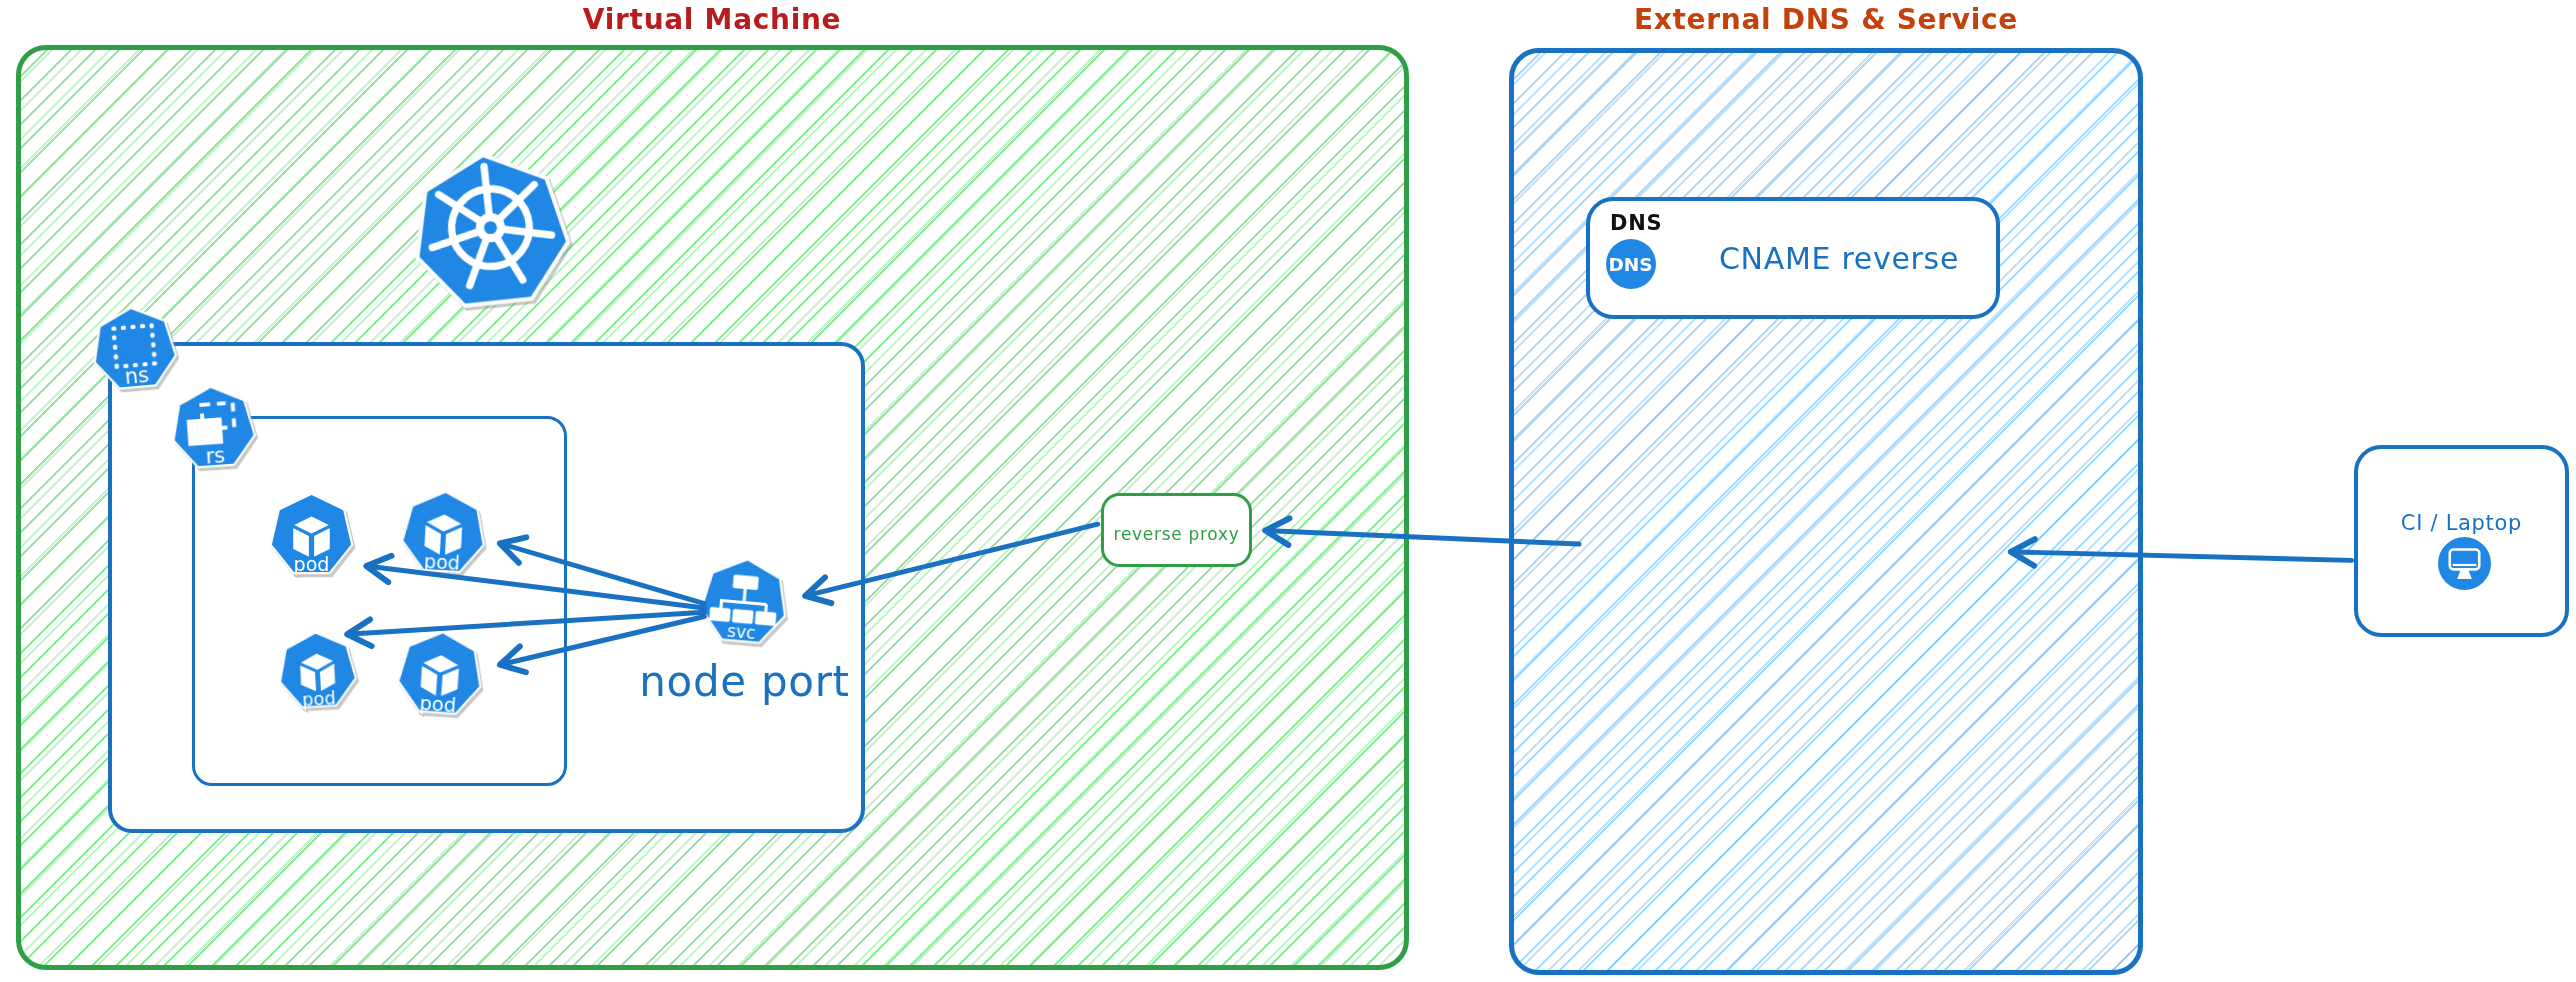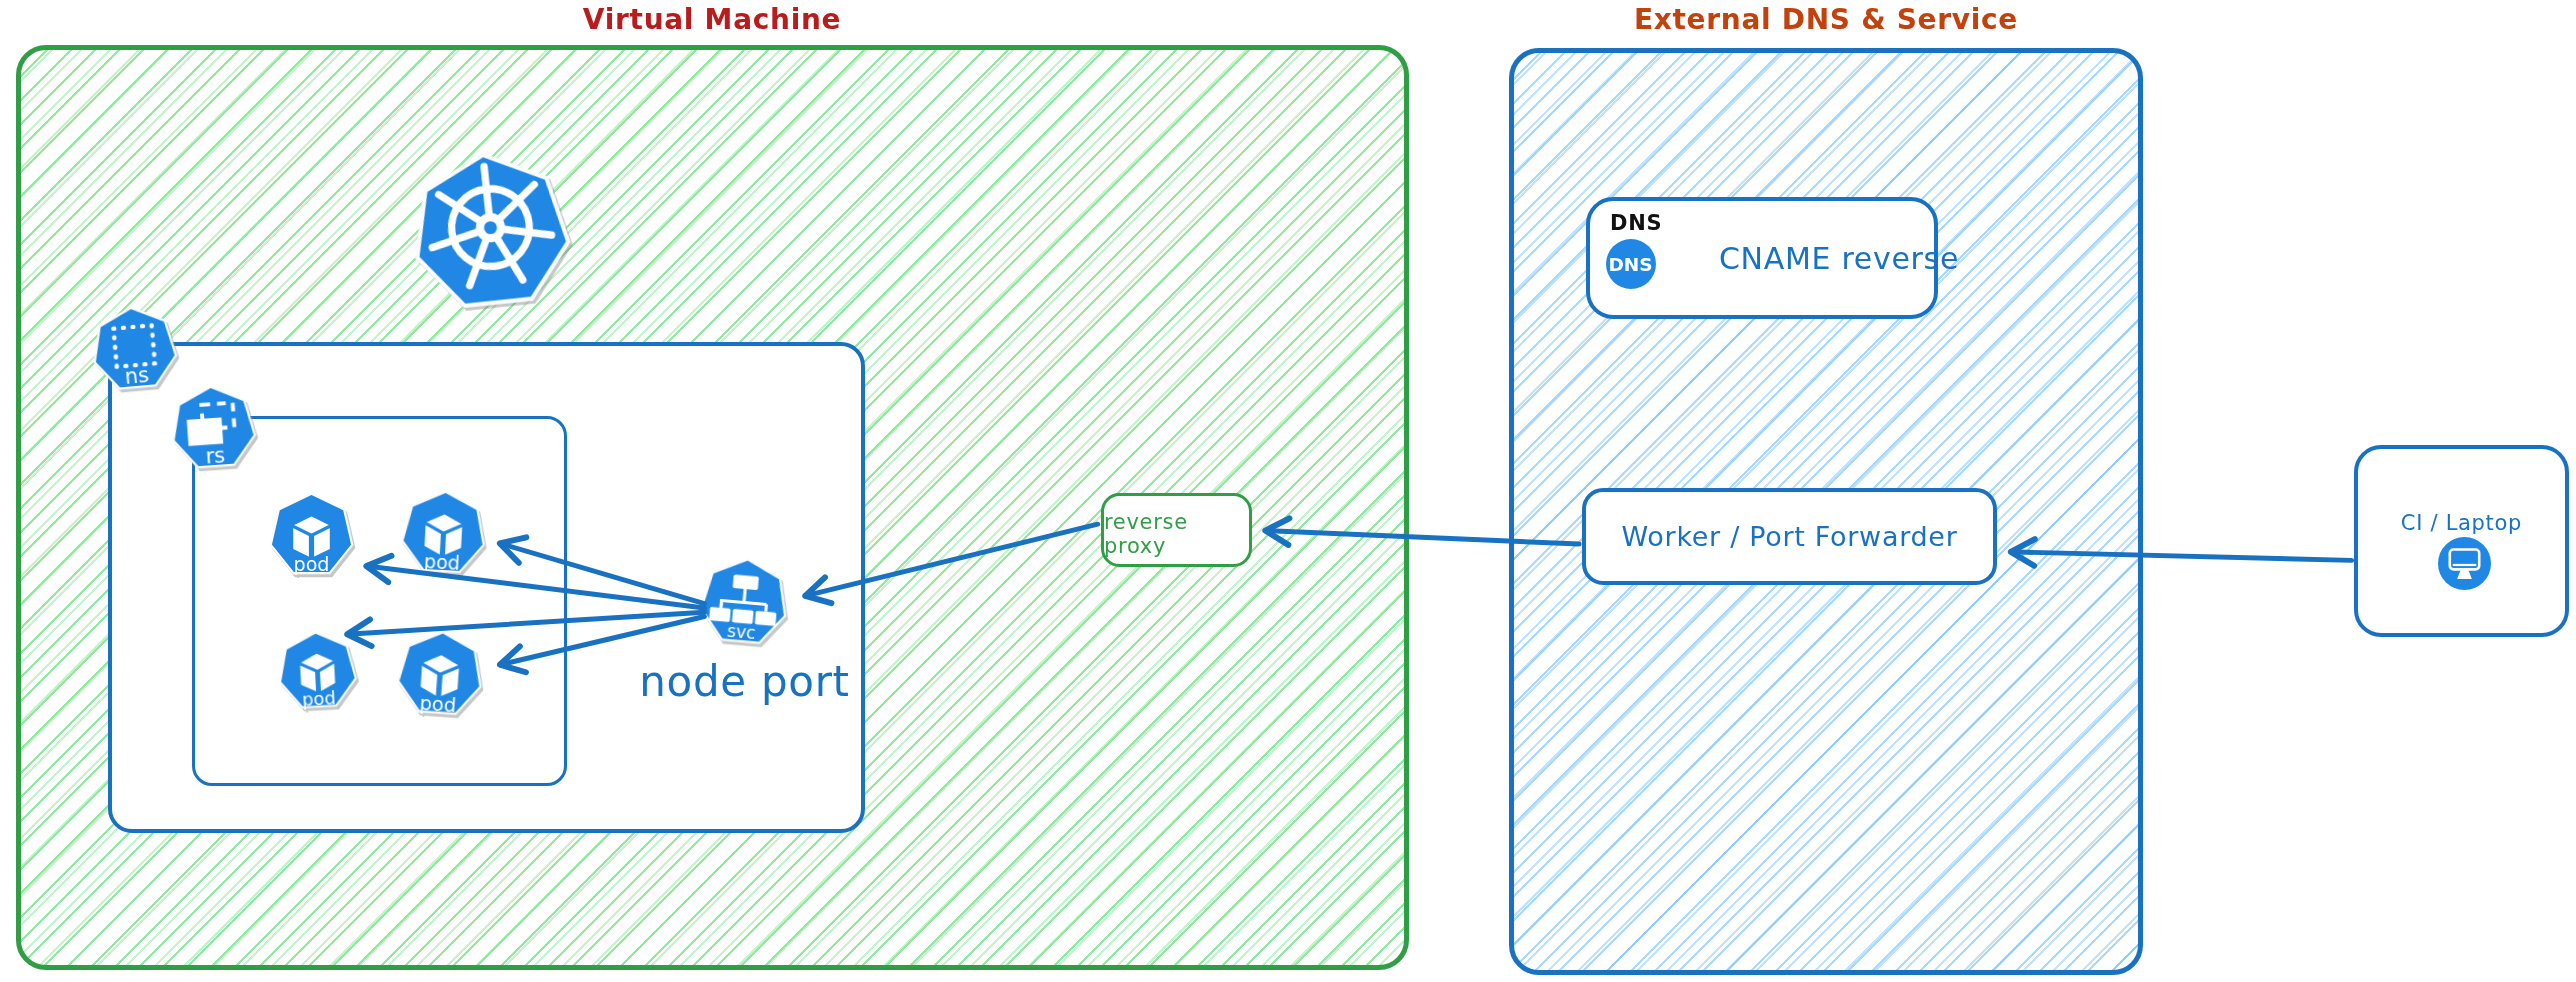--- a/index.html
+++ b/index.html
@@ -156,34 +156,31 @@
         <rect x="38.5" y="58" width="23" height="15" rx="2" fill="#ffffff"></rect>
         <rect x="64" y="58" width="23" height="15" rx="2" fill="#ffffff"></rect>
       </g>
       <text x="50" y="89" text-anchor="middle" font-size="19" fill="#ffffff">svc</text>
     </svg>
   </div>
 
   <div class="abs hand-blue" style="left:638px;top:657px;width:213px;text-align:center;font-size:42px;">node port</div>
 
   <div class="panel green center-flex" style="left:1101px;top:493px;width:151px;height:74px;border-radius:18.5px;">
-    <span class="hand-green" style="font-size:21px;margin-top:7px;">reverse proxy</span>
-  </div>
-
-  <div class="panel blue" style="left:1586px;top:197px;width:352px;height:122px;border-radius:27px;">
+    <span class="hand-green" style="font-size:17px;margin-top:7px;">reverse proxy</span>
+  </div>
+
+  <div class="panel blue" style="left:1586px;top:197px;width:414px;height:122px;border-radius:27px;">
     <div class="abs hand-black" style="left:20px;top:10px;font-size:21px;font-weight:600;">DNS</div>
     <div class="badge-circle" style="left:15.6px;top:38px;width:50px;height:50px;font-size:18.5px;">
       <span>DNS</span>
     </div>
     <div class="abs hand-blue" style="left:107px;top:40px;width:284px;text-align:center;font-size:30px;">CNAME reverse</div>
   </div>
 
-  <div class="panel blue center-flex" style="left:1582px;top:488px;width:415px;height:97px;border-radius:21px;">
-    <span class="hand-blue" style="font-size:27px;">Worker / Port Forwarder</span>
-  </div>
 
   <div class="panel blue" style="left:2354px;top:445px;width:215px;height:192px;border-radius:27px;">
     <div class="abs hand-blue" style="left:0;top:62px;width:100%;text-align:center;font-size:21px;">CI / Laptop</div>
     <div class="badge-circle" style="left:80px;top:88px;width:53px;height:53px;">
       <svg viewBox="0 0 72 72" style="width:53px;height:53px;">
         <rect x="16" y="17" width="40" height="27" rx="5" fill="none" stroke="#ffffff" stroke-width="3.5"></rect>
         <line x1="20" y1="38" x2="52" y2="38" stroke="#ffffff" stroke-width="3"></line>
         <polygon points="31,44 41,44 46,57 26,57" fill="#ffffff"></polygon>
       </svg>
     </div>

